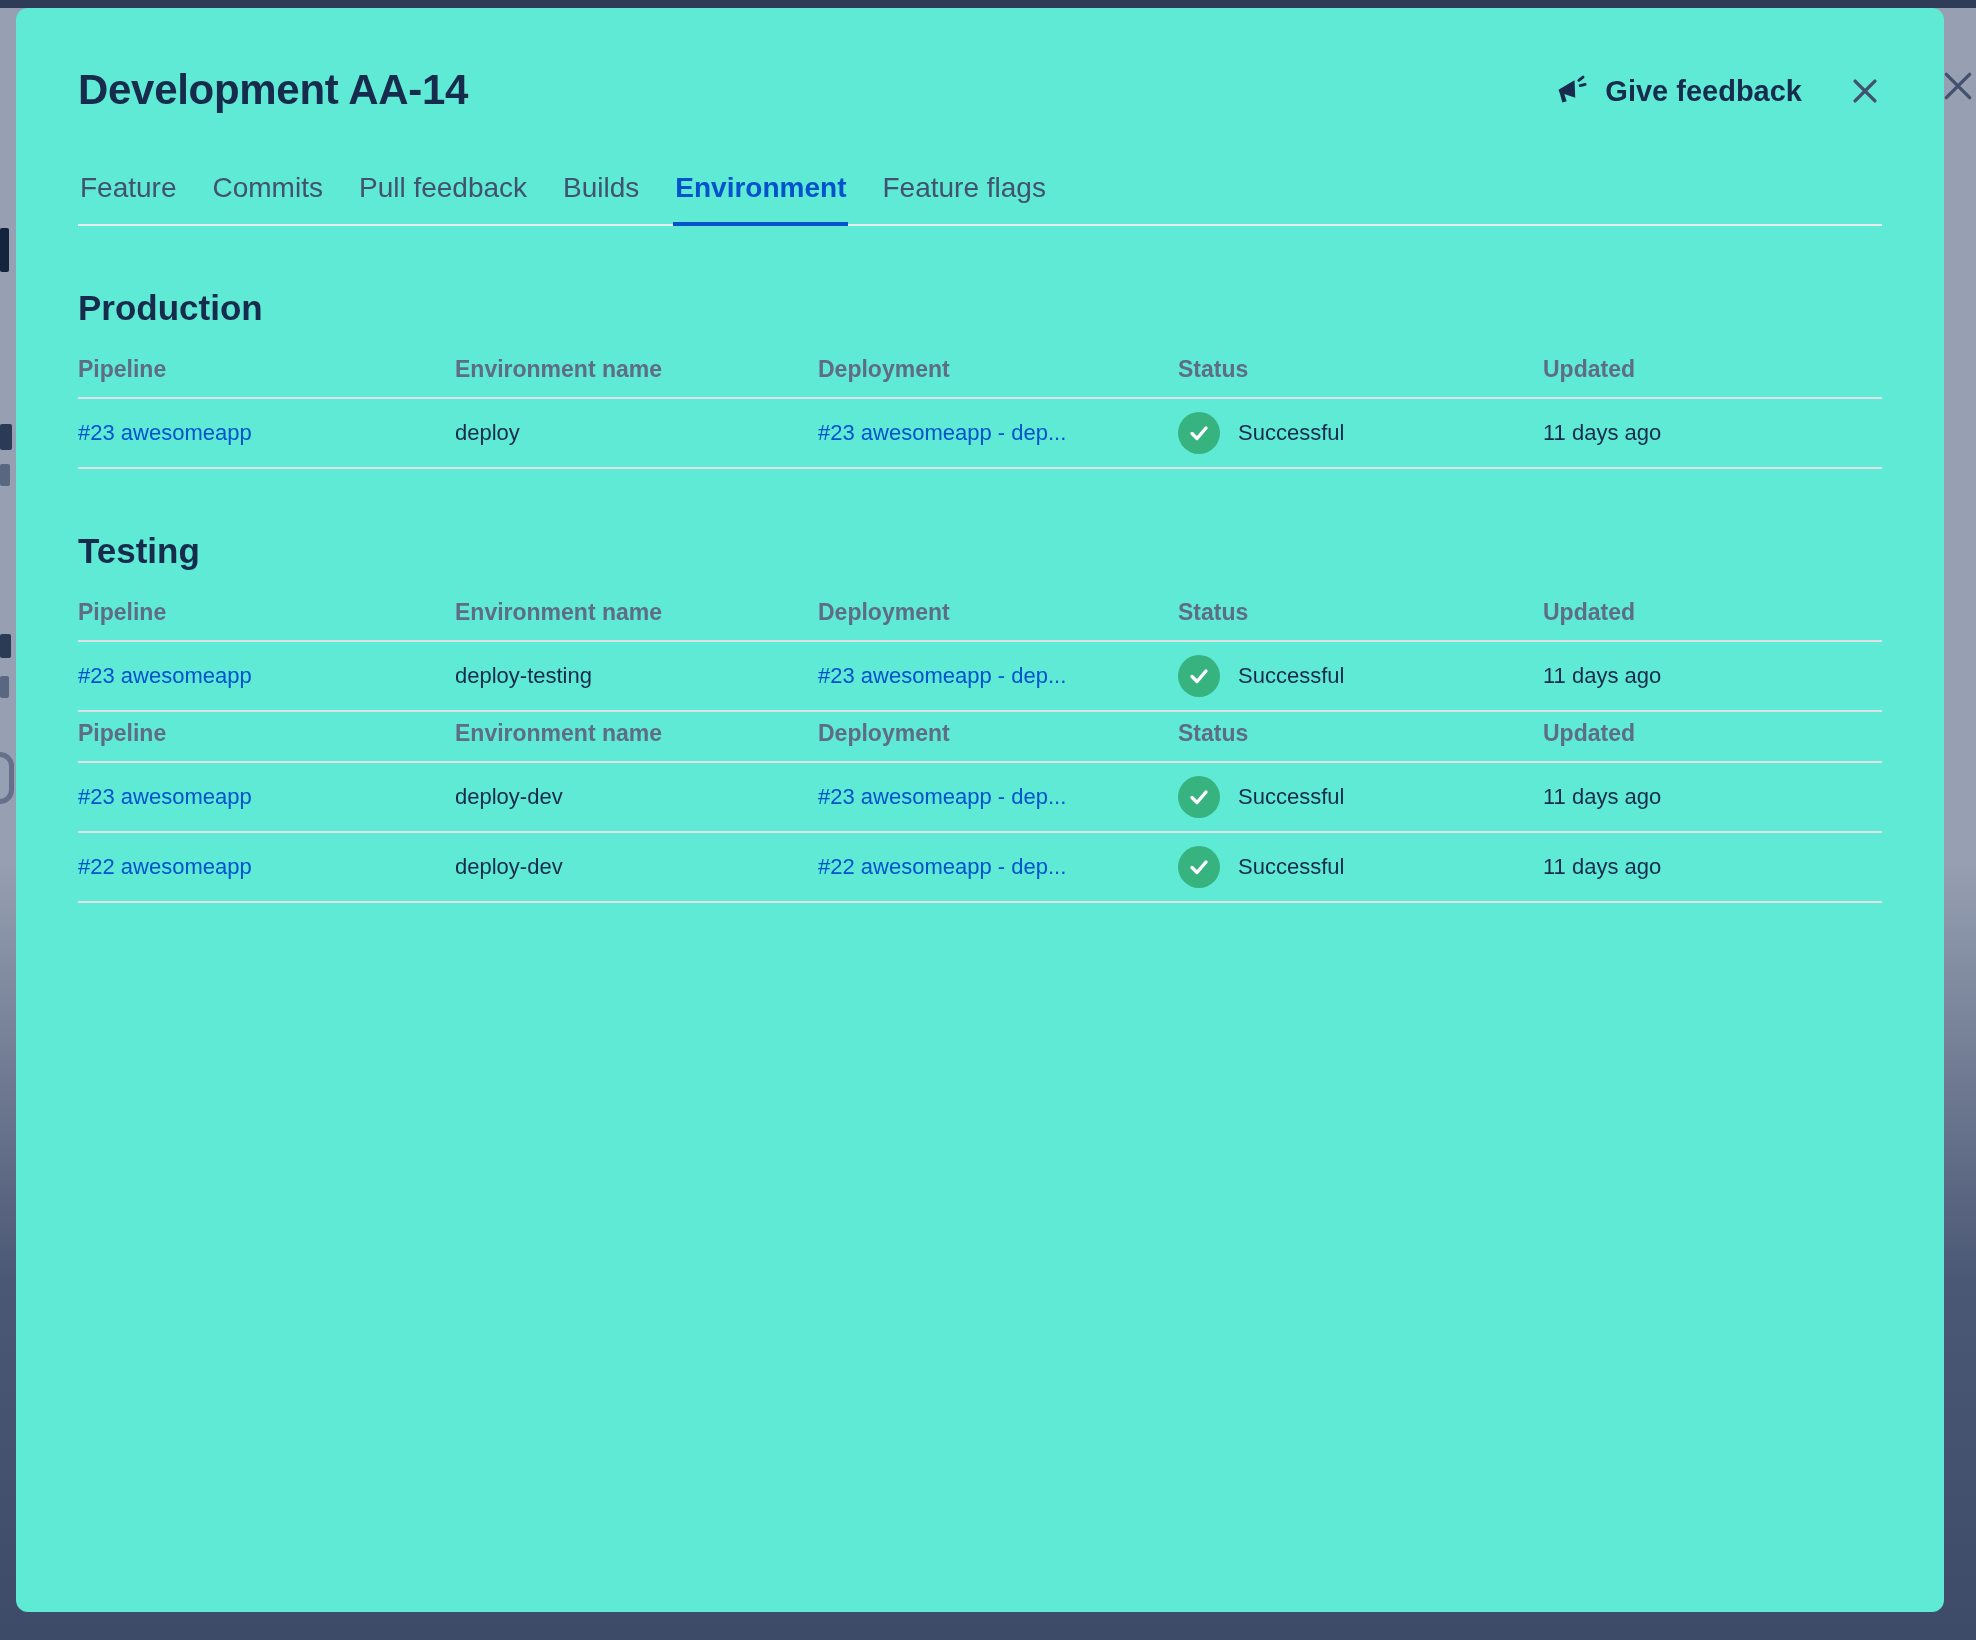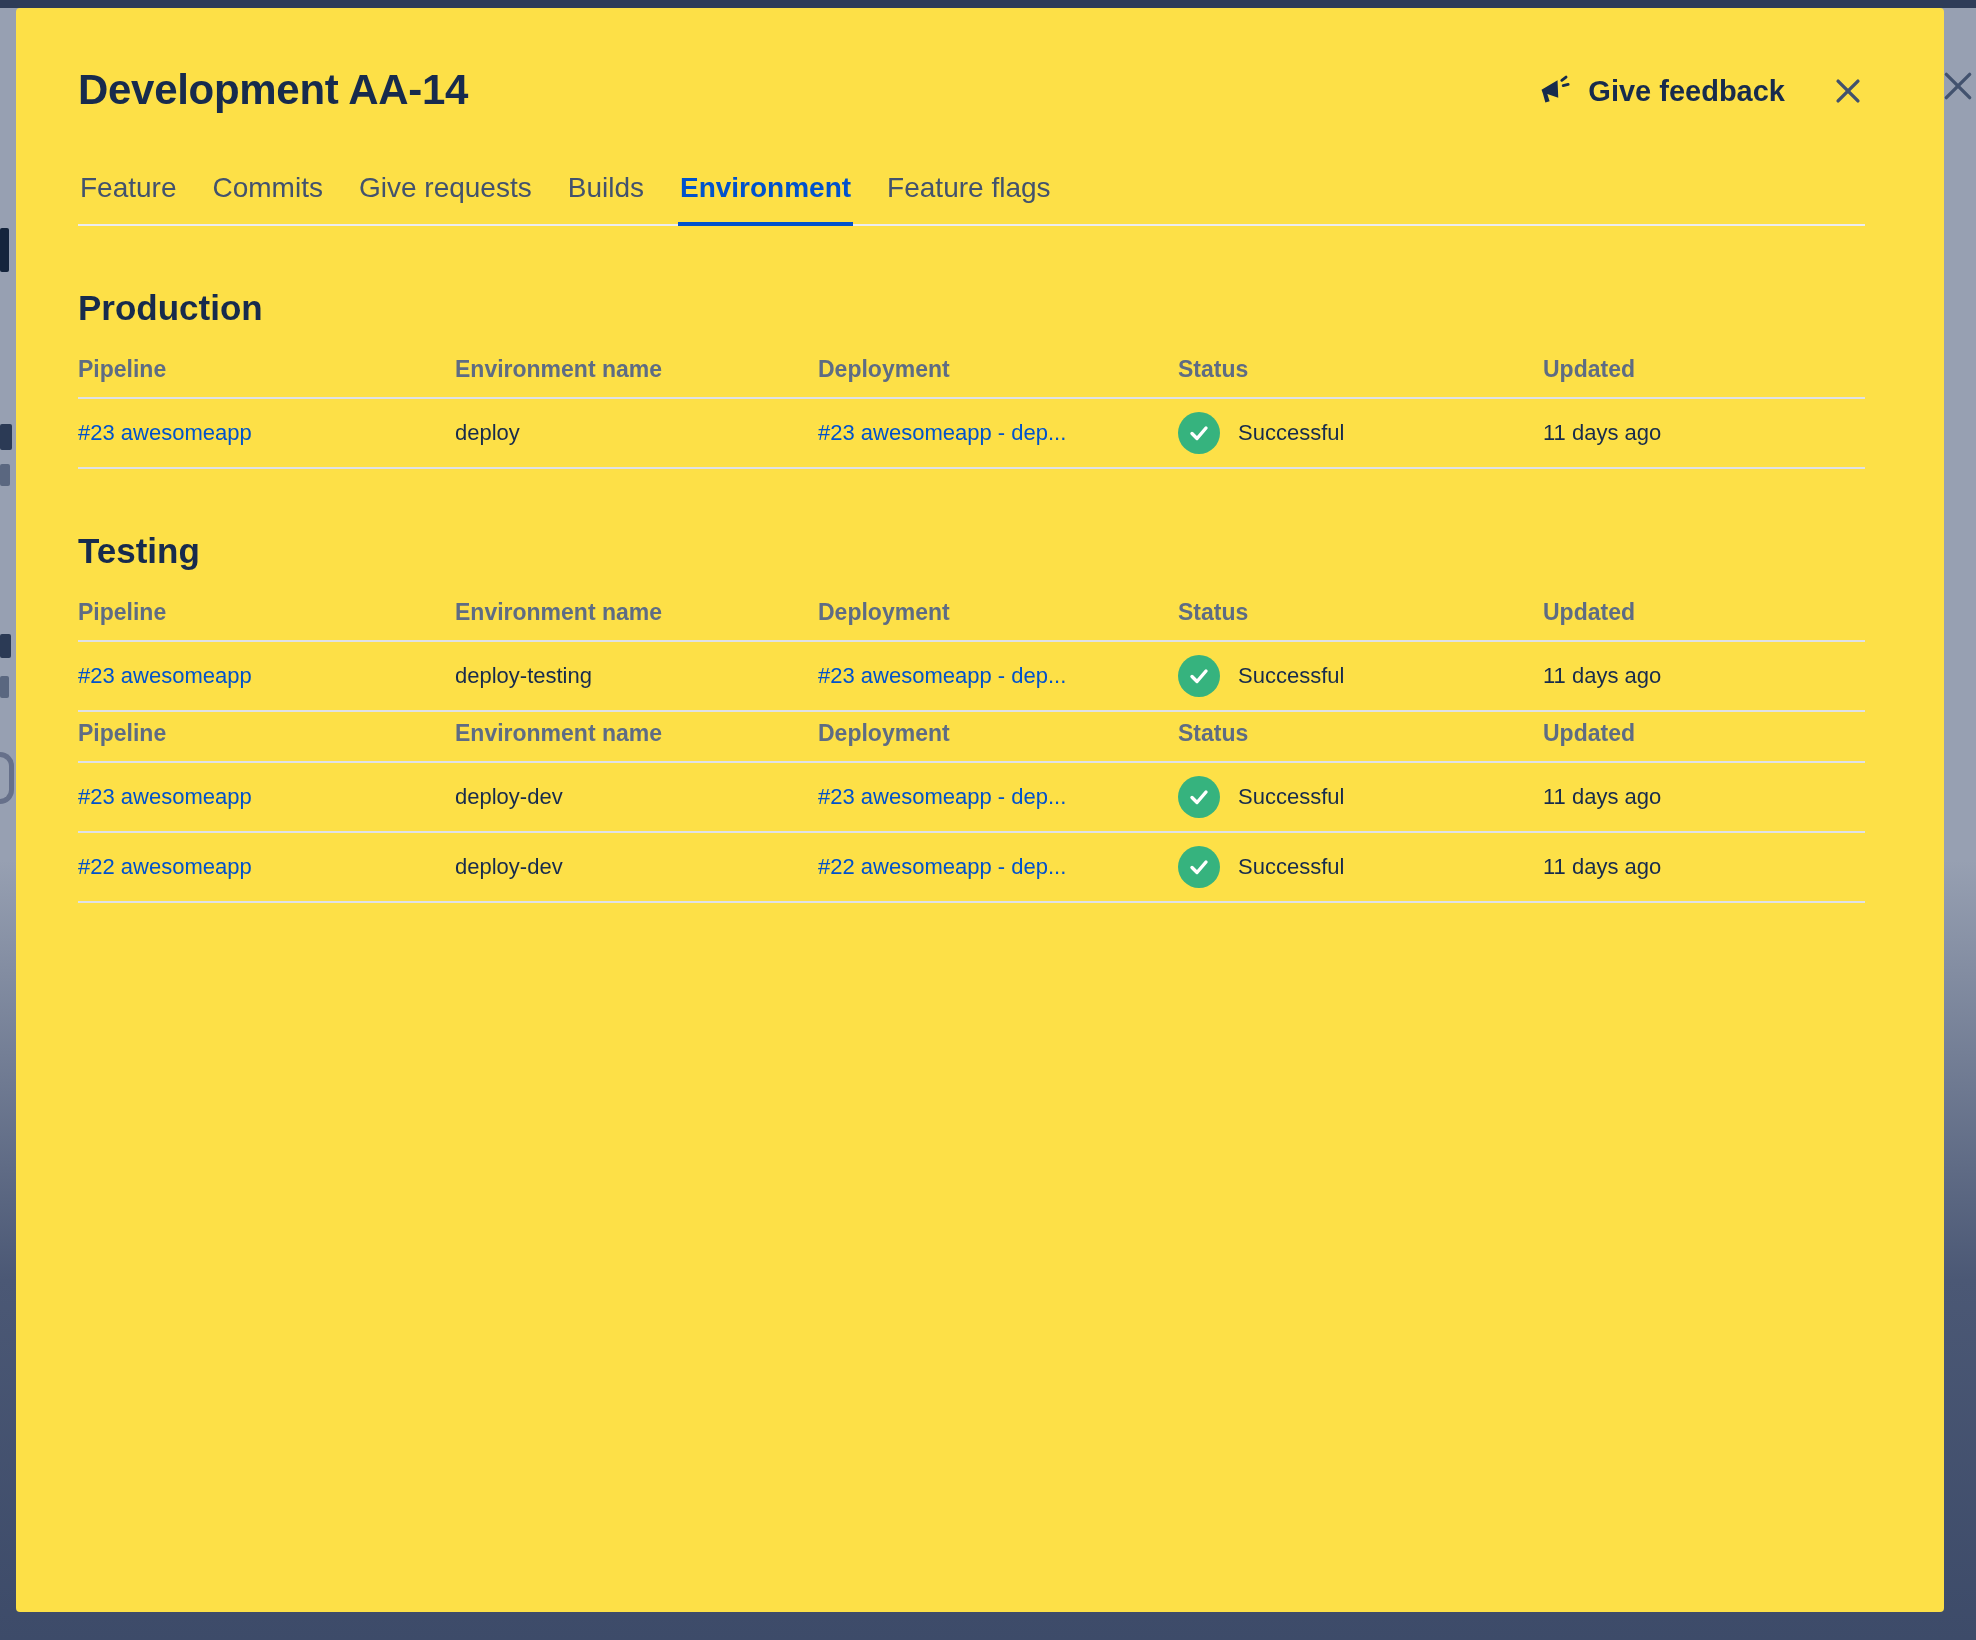--- a/index.html
+++ b/index.html
@@ -27,22 +27,22 @@
   .frag-a2    { left: 0; top: 634px; width: 11px; height: 24px; }
   .frag-s     { left: 0; top: 676px; width: 9px;  height: 22px; background: #5a6780; }
   .frag-circle{ left: 0; top: 752px; width: 14px; height: 52px;
                 background: transparent; border: 5px solid #66708a; border-left: none;
                 border-radius: 0 30px 30px 0; }
 
   
   .modal {
     position: absolute; left: 16px; top: 8px;
     width: 1928px; height: 1604px;
-    background: #fde047; border-radius: 4px;
-    padding: 58px 79px 0 62px;
+    background: #5eead4; border-radius: 12px;
+    padding: 58px 62px 0 62px;
     z-index: 2;
   }
 
   .modal-header { display: flex; justify-content: space-between; align-items: flex-start; }
   .modal-title {
     margin: 0; font-size: 42px; font-weight: 700;
     color: #172B4D; letter-spacing: -0.3px;
   }
   .header-actions { display: flex; align-items: center; gap: 46px; margin-top: 8px; }
   .feedback-btn {
@@ -135,21 +135,21 @@
             <line x1="19" y1="5" x2="5" y2="19"></line>
           </svg>
         </span>
       </div>
     </div>
   </div>
 
   <nav class="tabs">
     <a class="tab">Feature</a>
     <a class="tab">Commits</a>
-    <a class="tab">Give requests</a>
+    <a class="tab">Pull feedback</a>
     <a class="tab">Builds</a>
     <a class="tab active">Environment</a>
     <a class="tab">Feature flags</a>
   </nav>
 
   <section>
     <h2 class="section-title">Production</h2>
     <div class="table">
       <div class="thead">
         <span class="th">Pipeline</span>

